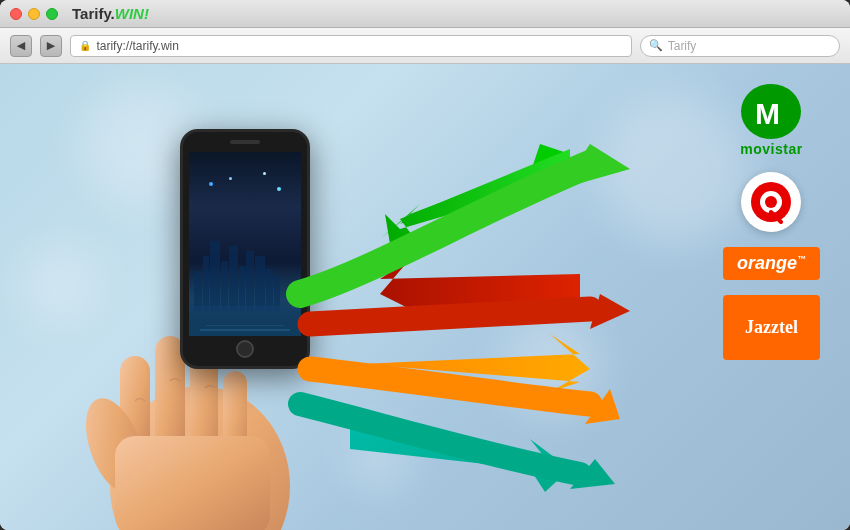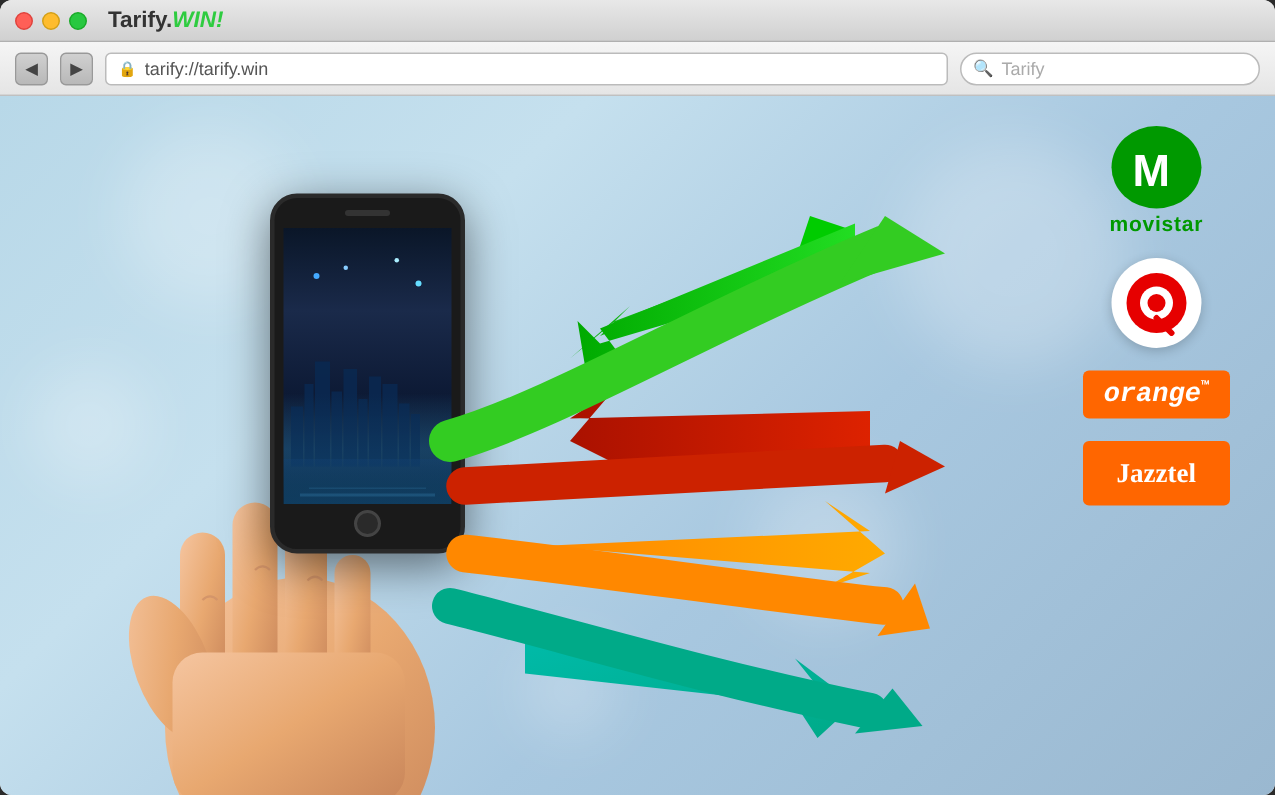--- a/index.html
+++ b/index.html
@@ -193,33 +193,32 @@
       align-self: center;
     }
 
     .orange-badge {
       background: #ff6600;
       border-radius: 4px;
       padding: 6px 14px;
       display: flex;
       align-items: center;
       justify-content: center;
-      font-family: Liberation Mono, monospace;
     }
     .orange-label {
       font-size: 18px;
       font-weight: bold;
       color: white;
       font-style: italic;
     }
 
     .jazztel-badge {
       background: #ff6600;
       border-radius: 4px;
-      padding: 11px 14px;
+      padding: 22px 14px;
       display: flex;
       align-items: center;
       justify-content: center;
     }
     .jazztel-label {
       font-size: 18px;
       font-weight: bold;
       color: white;
       font-family: Georgia, serif;
     }

